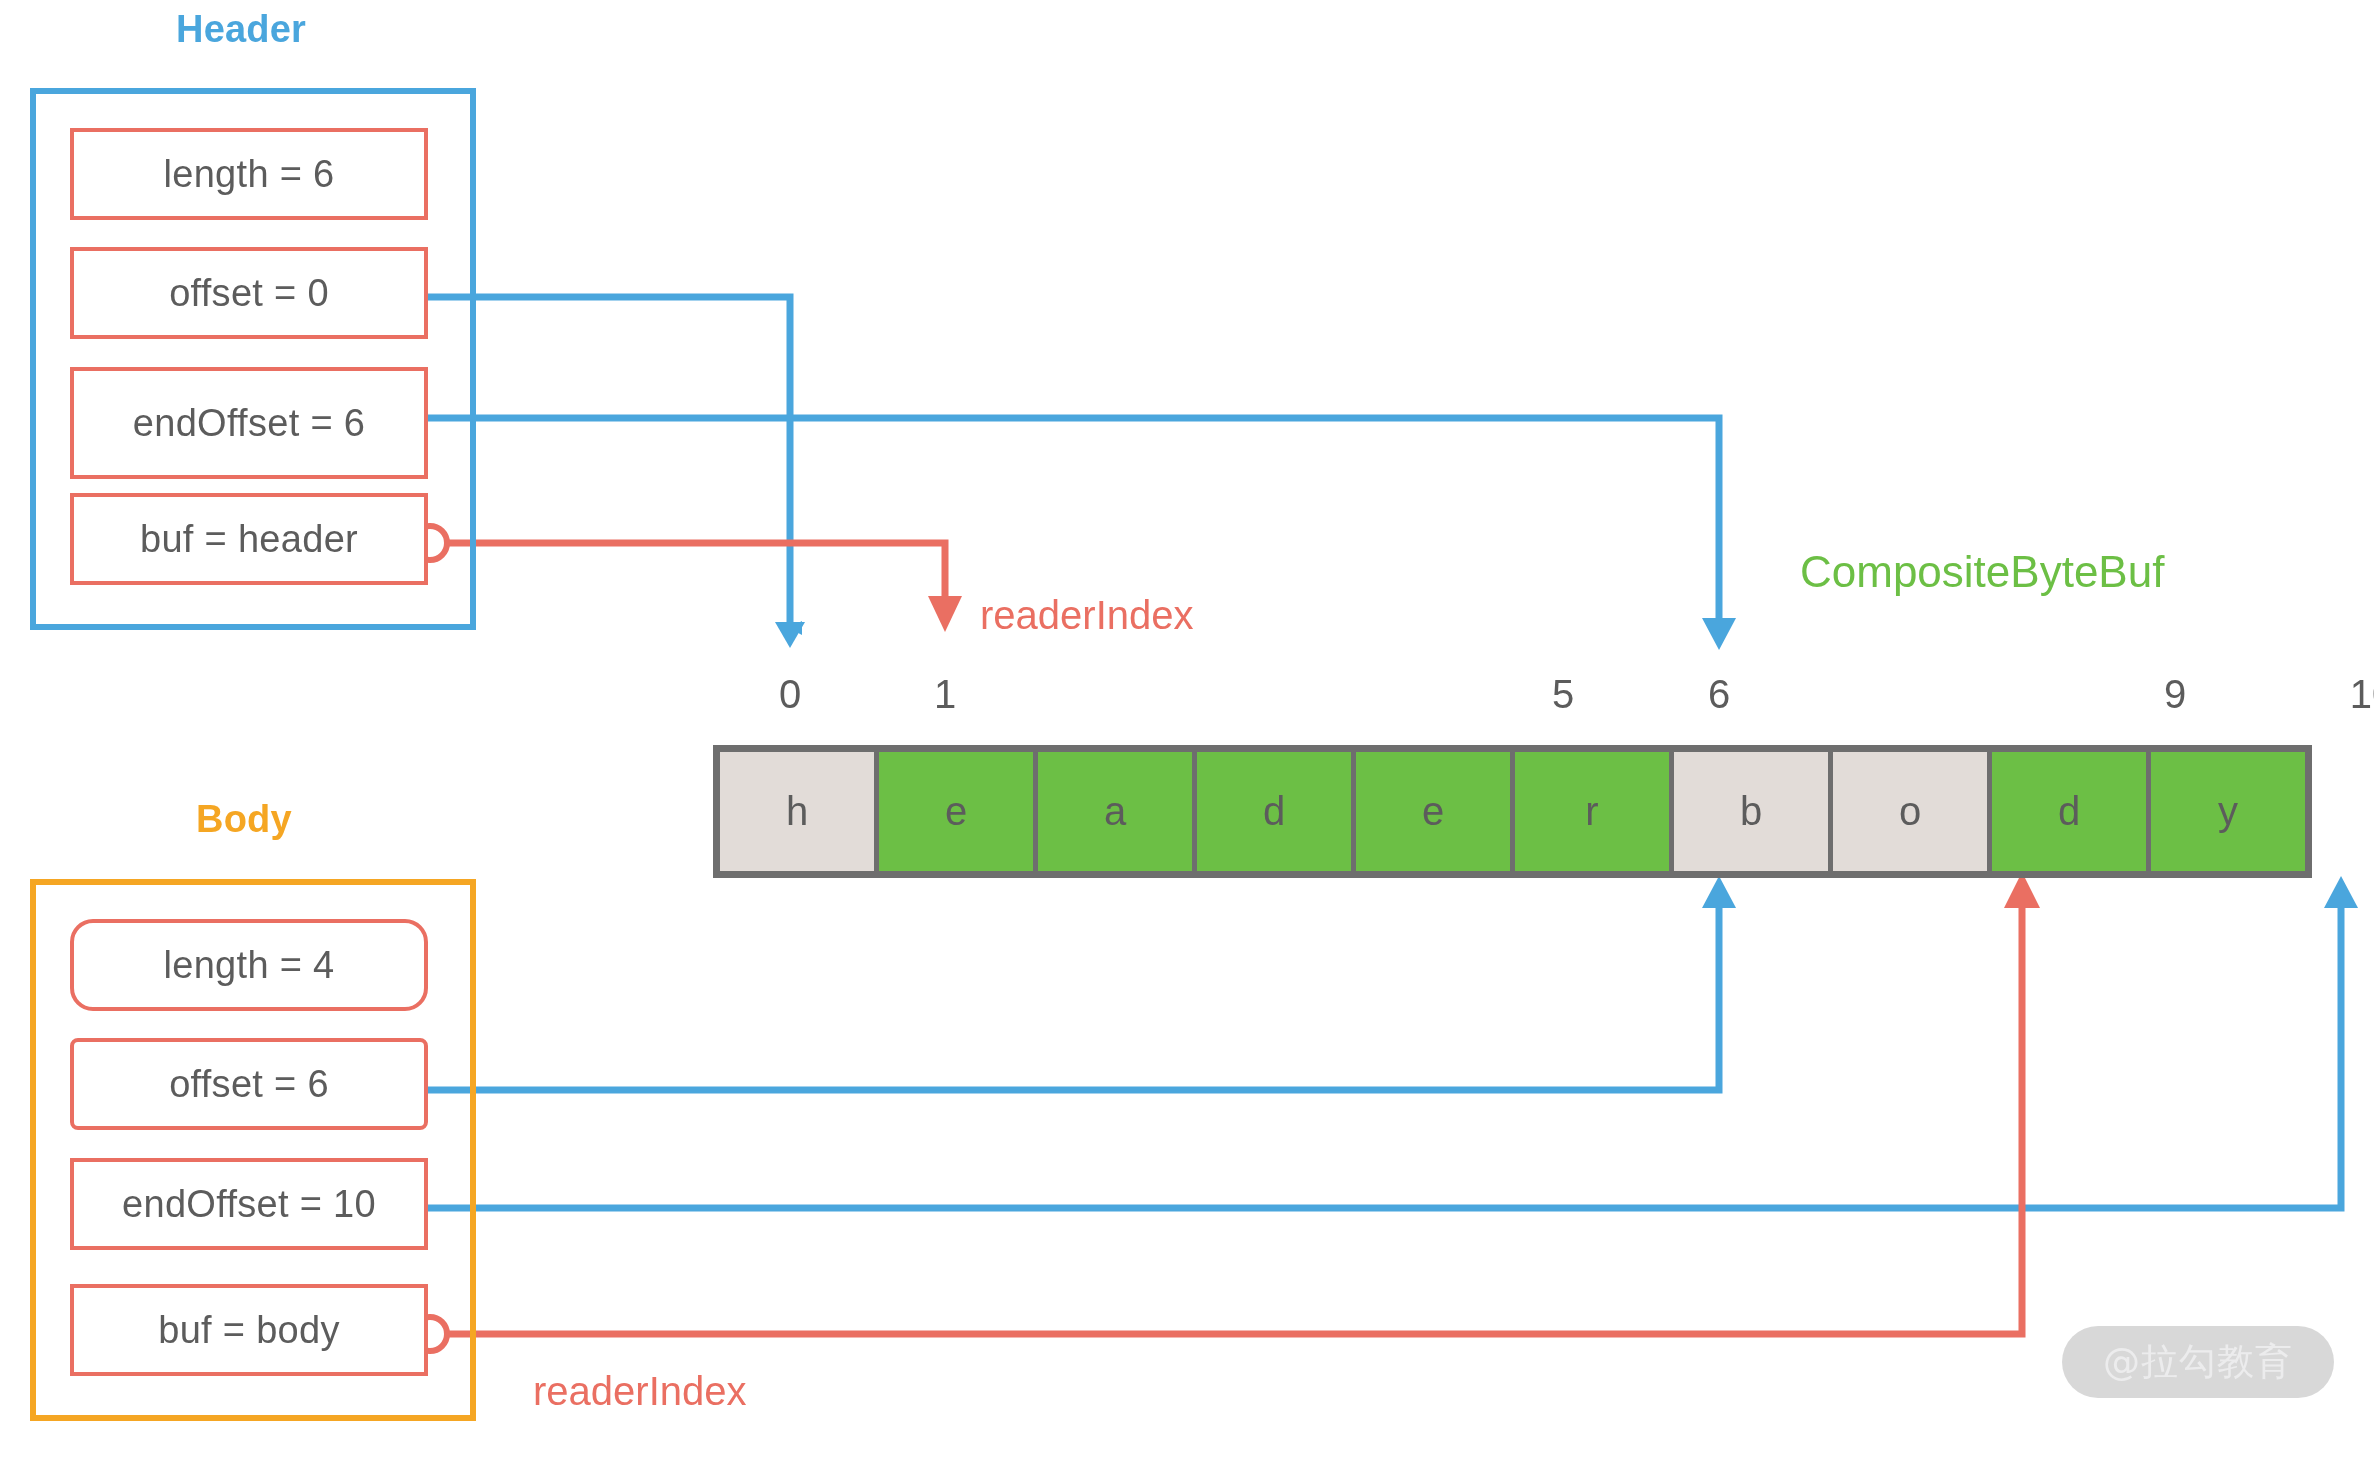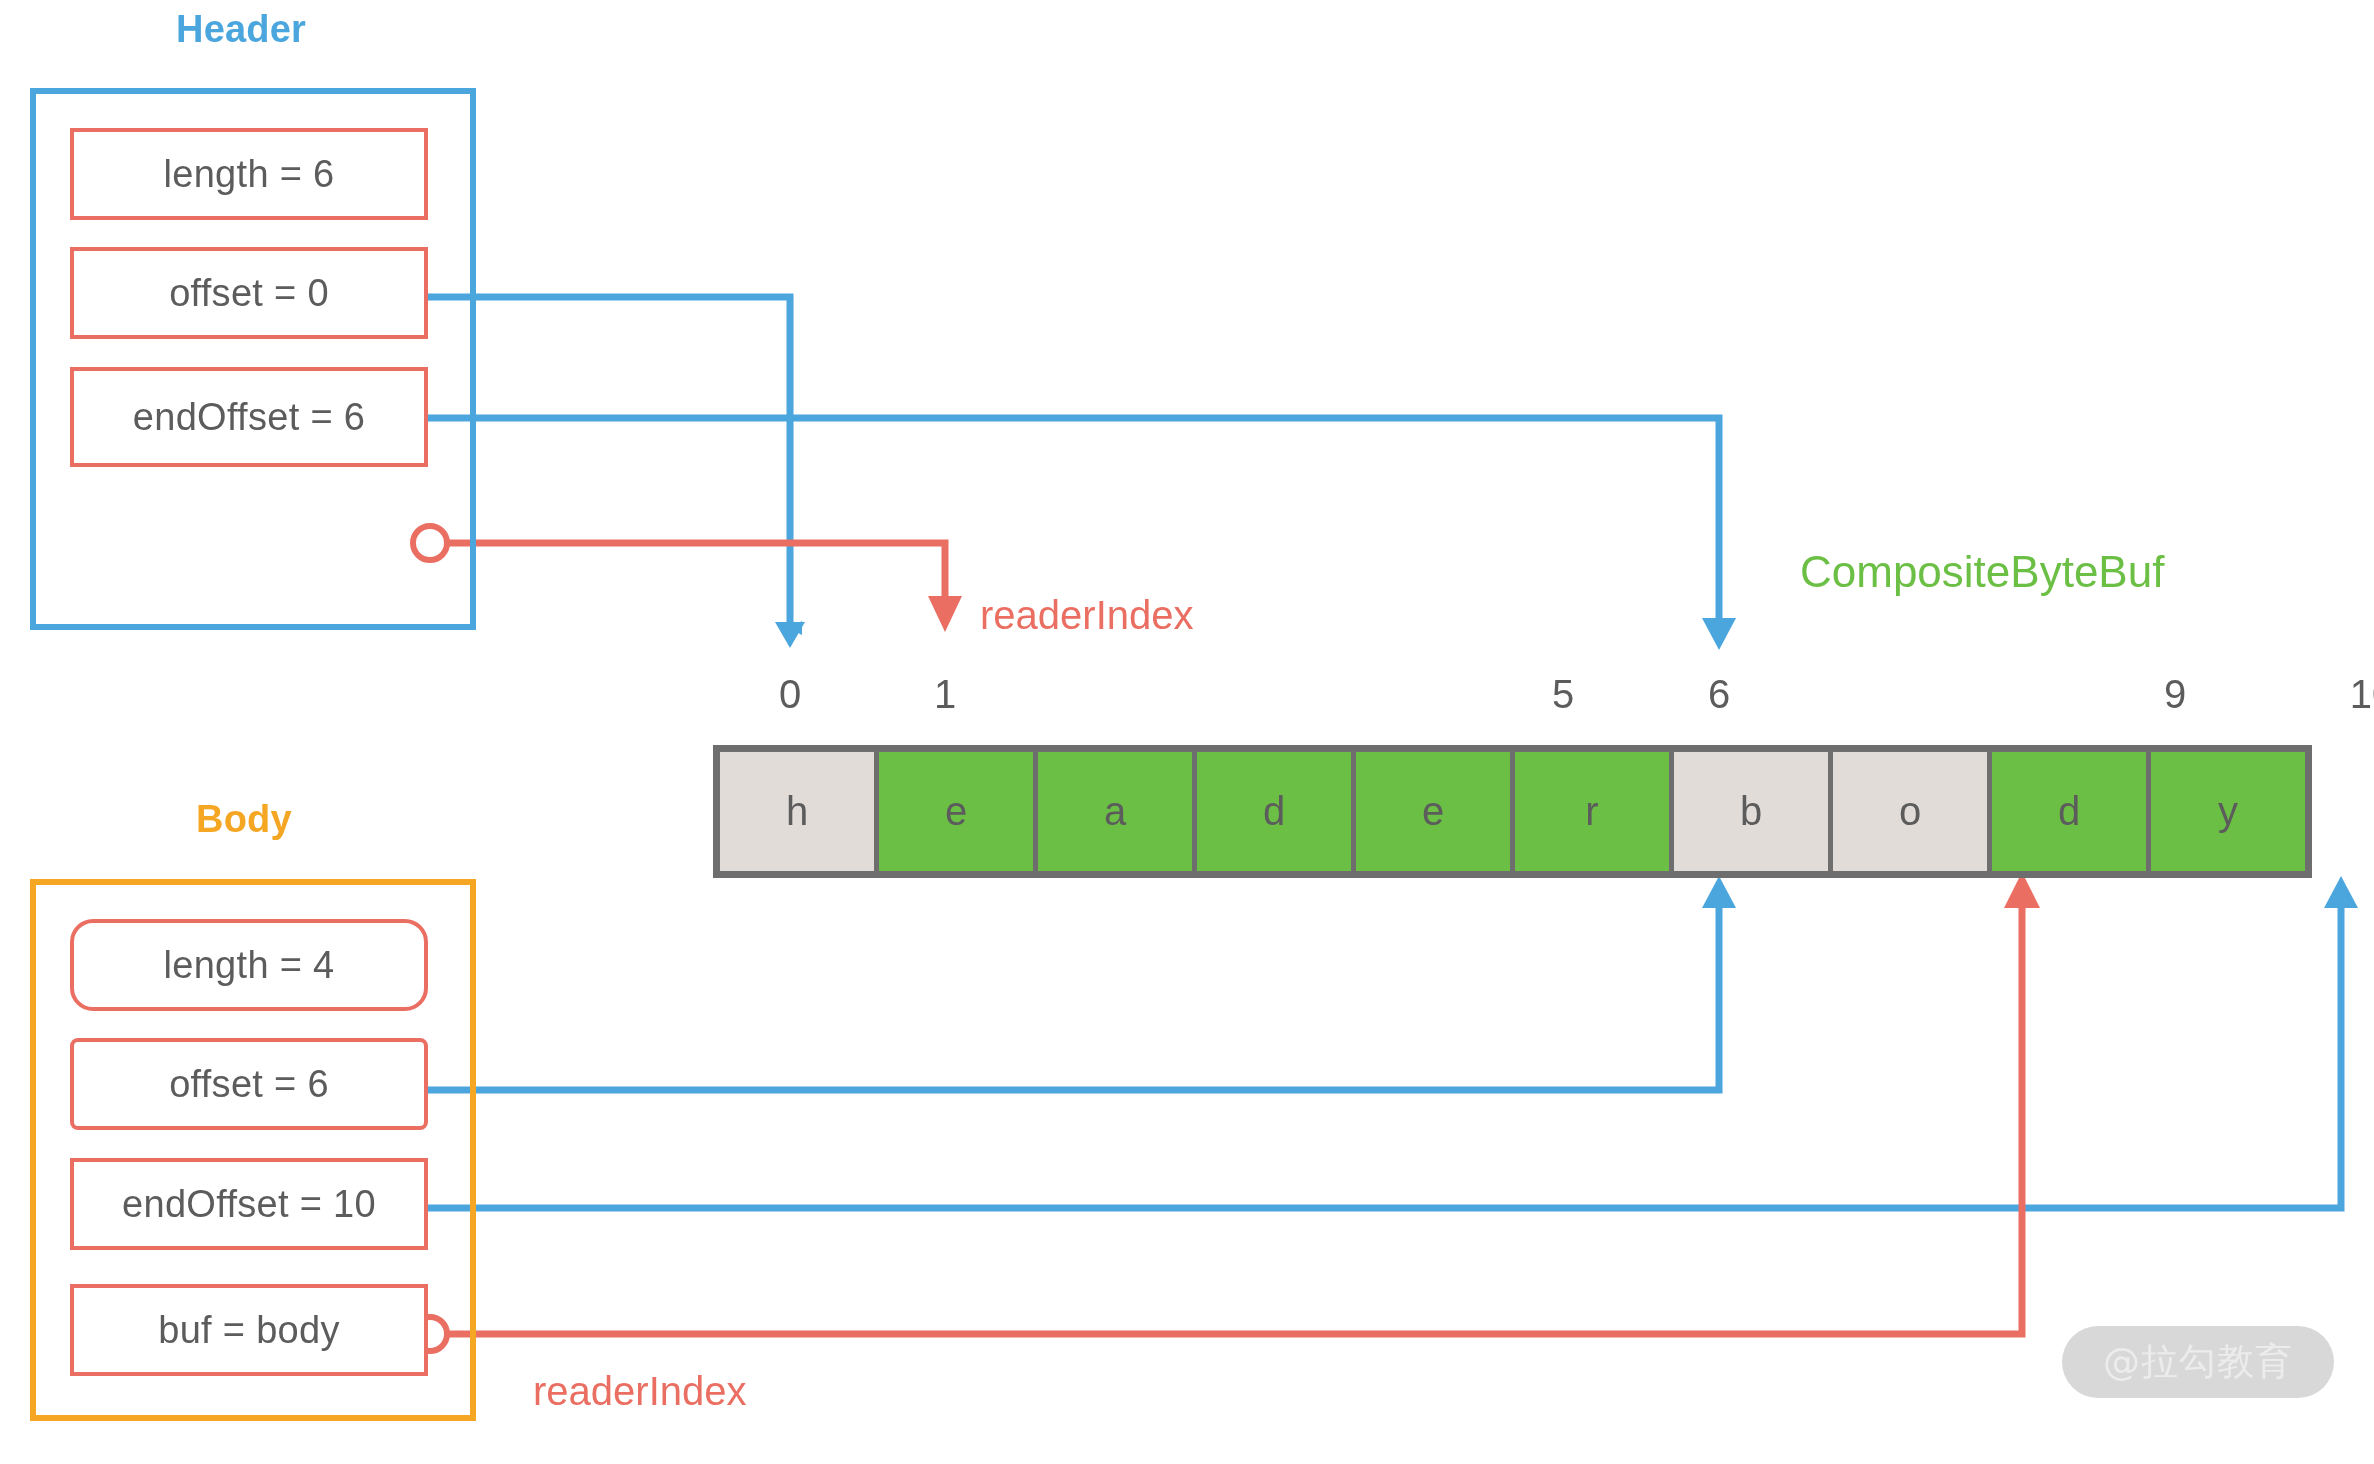--- a/index.html
+++ b/index.html
@@ -165,22 +165,23 @@
   </svg>
 
   <div class="group-title" style="left:176px; top:8px; color:#4aa6dd;">Header</div>
 
   <div class="group-box" style="left:30px; top:88px; width:446px; height:542px; border:6px solid #4aa6dd;"></div>
 
   <div class="field-box" style="left:70px; top:128px; width:358px; height:92px;">length = 6</div>
 
   <div class="field-box" style="left:70px; top:247px; width:358px; height:92px;">offset = 0</div>
 
-  <div class="field-box" style="left:70px; top:367px; width:358px; height:100px;">endOffset = 6</div>
-
+  <div class="field-box" style="left:70px; top:367px; width:358px; height:112px;">endOffset = 6</div>
+
+  <div class="field-box" style="left:70px; top:493px; width:358px; height:92px;">buf = header</div>
 
   <div class="group-title" style="left:196px; top:798px; color:#f5a623;">Body</div>
 
   <div class="group-box" style="left:30px; top:879px; width:446px; height:542px; border:6px solid #f5a623;"></div>
 
   <div class="field-box" style="left:70px; top:919px; width:358px; height:92px;border-radius:23px;">length = 4</div>
 
   <div class="field-box" style="left:70px; top:1038px; width:358px; height:92px;border-radius:8px;">offset = 6</div>
 
   <div class="field-box" style="left:70px; top:1158px; width:358px; height:92px;">endOffset = 10</div>

